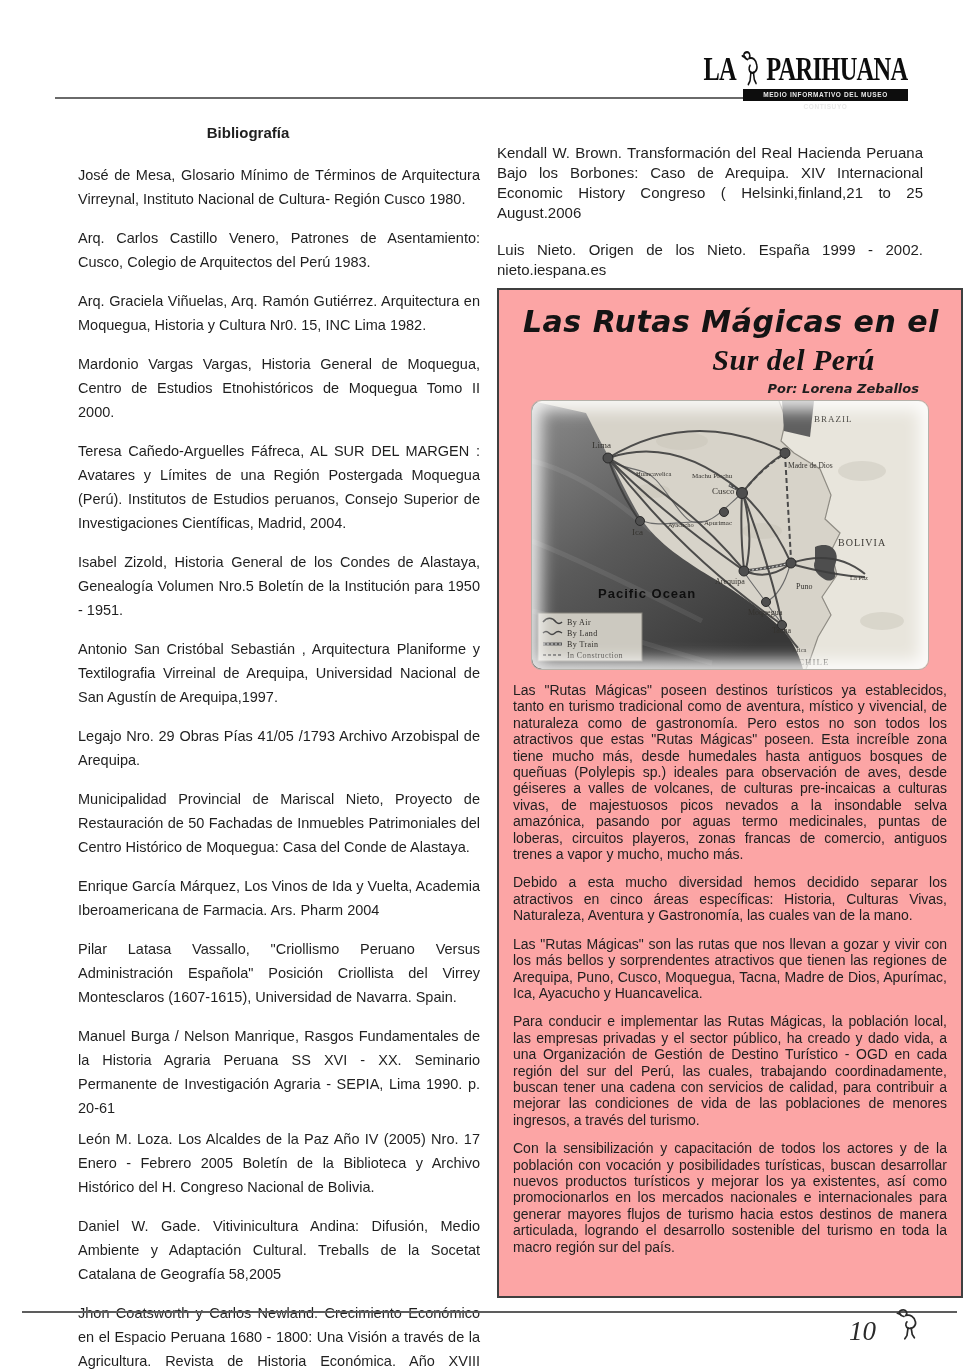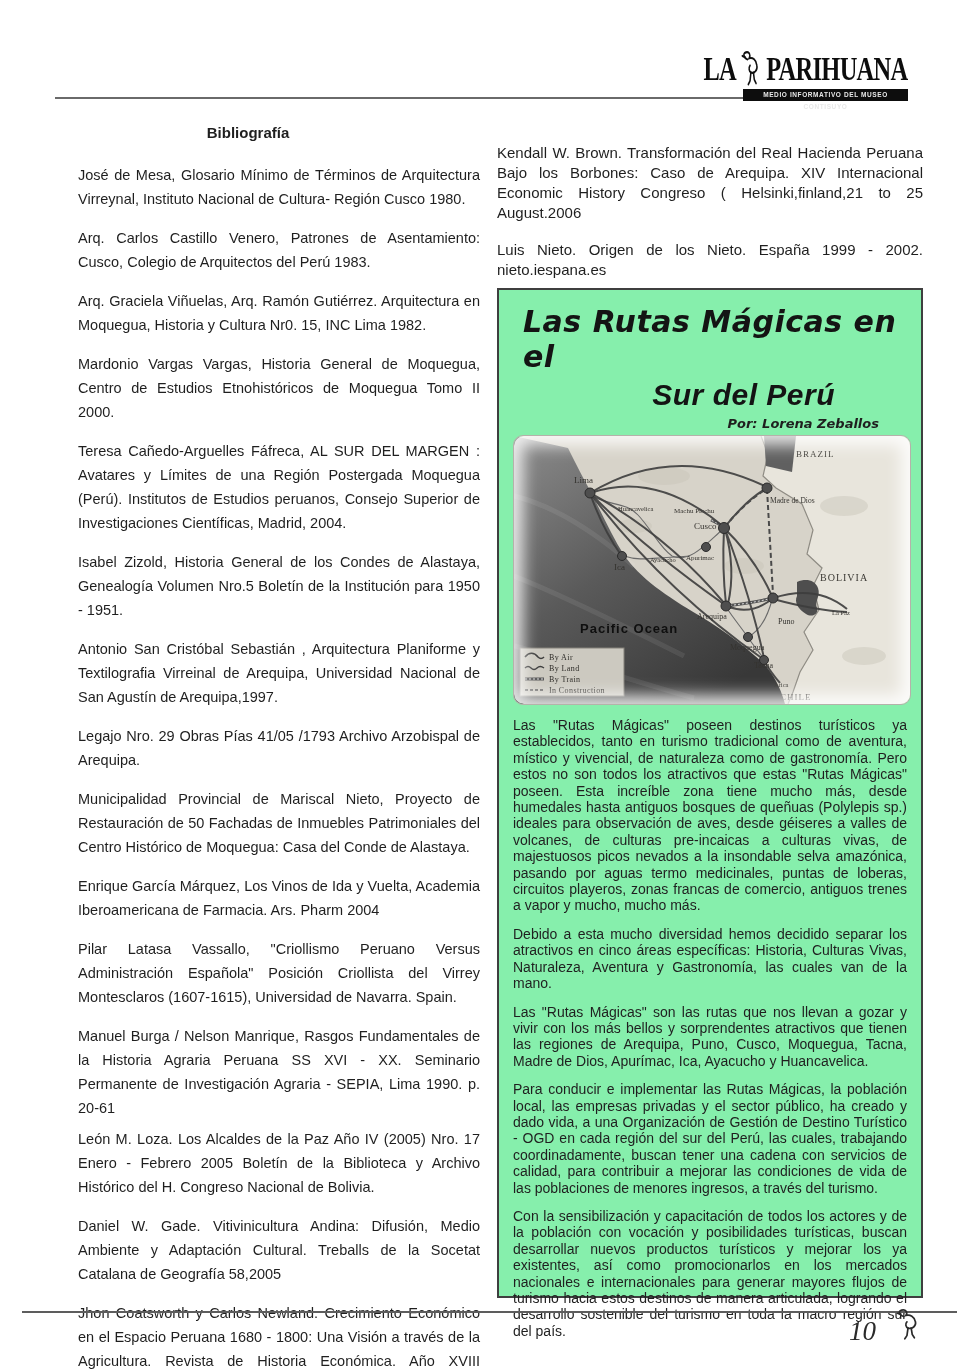--- a/index.html
+++ b/index.html
@@ -20,25 +20,25 @@
   
   .leftcol{position:absolute;left:78px;top:110px;width:402px;}
   .bib-heading{width:340px;text-align:center;font-weight:bold;font-size:15px;margin-bottom:22px;margin-top:14px;}
   .bib p{margin:0 0 15px;font-size:14.5px;line-height:24px;text-align:justify;}
   .bib p:nth-of-type(12){margin-bottom:7px;}
 
   
   .rightcol-intro{position:absolute;left:497px;top:143px;width:426px;}
   .rightcol-intro p{margin:0 0 17px;font-size:15px;line-height:20px;text-align:justify;}
 
-  .article-box{position:absolute;left:497px;top:288px;width:426px;height:1010px;
-               border:2px solid #3f3f3f;box-sizing:border-box;padding:10px 14px;background:#86efac;}
+  .article-box{position:absolute;left:497px;top:288px;width:466px;height:1010px;
+               border:2px solid #3f3f3f;box-sizing:border-box;padding:10px 14px;background:#fca5a5;}
   .art-title1{font-family:"DejaVu Sans",sans-serif;font-style:italic;font-weight:600;
               font-size:30px;letter-spacing:.5px;color:#141414;padding-left:10px;margin-top:4px;}
-  .art-title2{font-family:Liberation Sans, sans-serif;font-style:italic;font-weight:600;
+  .art-title2{font-family:Liberation Serif, serif;font-style:italic;font-weight:600;
               font-size:30px;letter-spacing:.5px;color:#141414;text-align:right;padding-right:72px;
               margin-top:4px;}
   .art-byline{font-family:"DejaVu Sans",sans-serif;font-style:italic;font-weight:bold;
               font-size:13px;text-align:right;padding-right:28px;margin:4px 0 4px;}
   .art-body p{margin:12px 0 0;font-size:14px;line-height:16.4px;text-align:justify;}
 
   
   .map-wrap{position:relative;width:396px;height:268px;margin:0 auto;border-radius:10px;
             overflow:hidden;border:1px solid #b5b2aa;}
   .map-vignette{position:absolute;inset:0;border-radius:10px;pointer-events:none;

